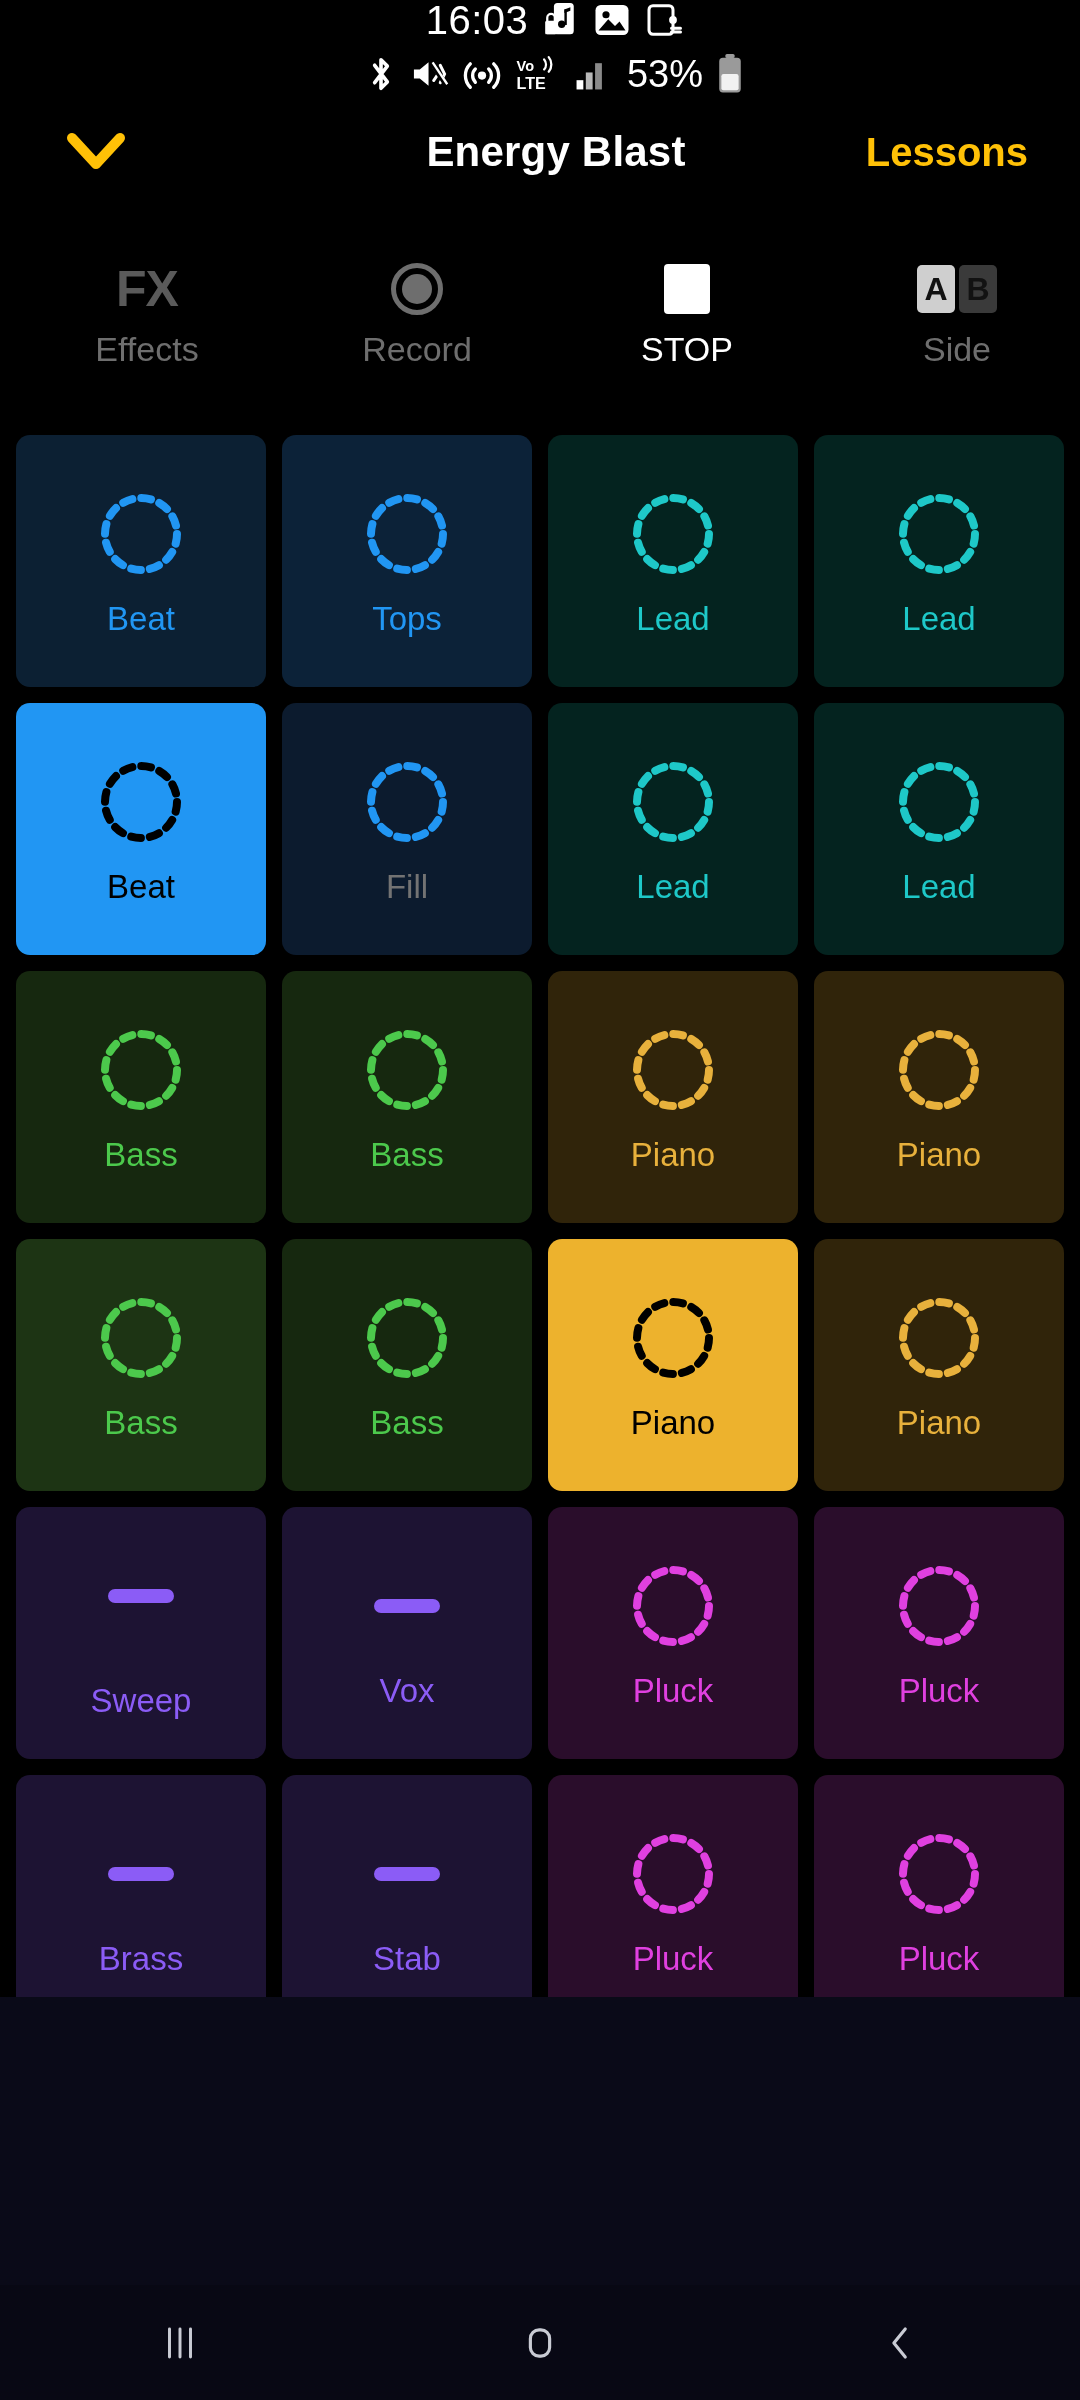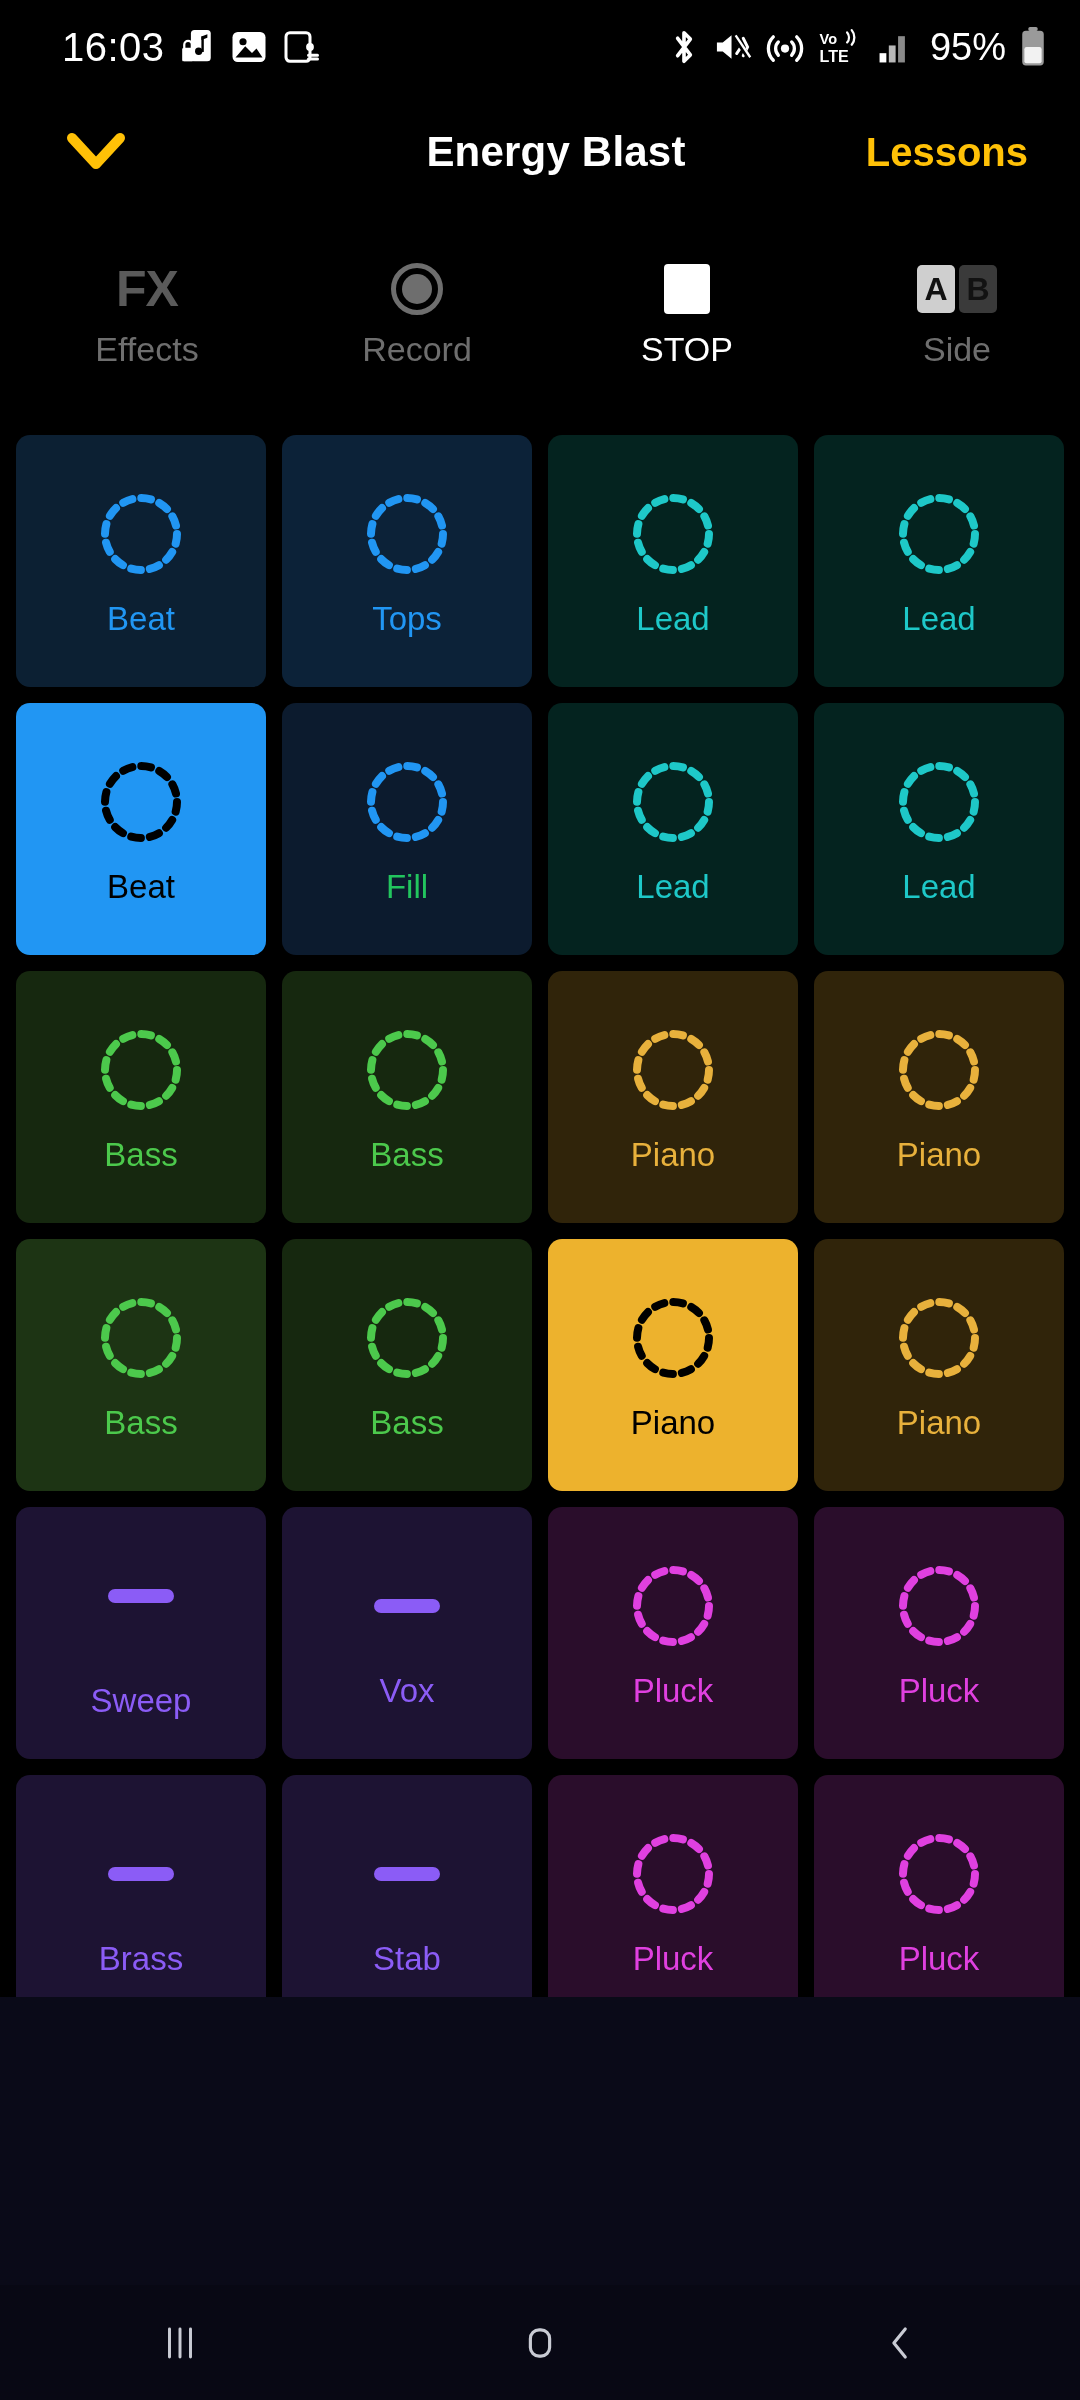--- a/index.html
+++ b/index.html
@@ -9,20 +9,21 @@
     font-family:"Liberation Sans", sans-serif;
     overflow:hidden;
   }
 
   
   .statusbar {
     position:absolute; top:0; left:0; width:1080px; height:94px;
     display:flex; align-items:center; justify-content:space-between;
     padding:0 34px 0 62px;
     background:#000;
+    flex-direction:column;
   }
   .sb-left { display:flex; align-items:center; gap:16px; }
   .sb-time {
     color:#fff; font-size:40px; font-weight:400; letter-spacing:0.5px;
     line-height:1;
   }
   .sb-right { display:flex; align-items:center; gap:14px; }
   .sb-batt-pct {
     color:#fff; font-size:38px; font-weight:400; line-height:1;
     margin-left:4px;
@@ -201,21 +202,21 @@
         <text x="1" y="21.5" font-family="Liberation Sans, sans-serif" font-size="10.5" font-weight="bold" fill="#fff">LTE</text>
       </svg>
     </span>
     <span>
       <svg class="icon-svg" width="34" height="34" viewBox="0 0 22 22">
         <rect x="1" y="15" width="4.4" height="6" fill="#fff"></rect>
         <rect x="7" y="10" width="4.4" height="11" fill="#b8b8b8"></rect>
         <rect x="13" y="4" width="4.4" height="17" fill="#8a8a8a"></rect>
       </svg>
     </span>
-    <span class="sb-batt-pct">95%</span>
+    <span class="sb-batt-pct">53%</span>
     <span>
       <svg class="icon-svg" width="26" height="40" viewBox="0 0 16 26">
         <rect x="5" y="0" width="6" height="2.6" rx="1" fill="#9a9a9a"></rect>
         <rect x="1" y="2.4" width="14" height="22.6" rx="2.4" fill="#9a9a9a"></rect>
         <rect x="2.4" y="13" width="11.2" height="10.6" rx="1.4" fill="#f2f2f2"></rect>
       </svg>
     </span>
   </div>
 </div>
 
@@ -305,21 +306,21 @@
         </svg>
       </div>
       <div class="pad-label" style="color: rgb(0, 0, 0);">Beat</div>
     </div>
     <div class="pad" style="background: rgb(12, 27, 46);">
       <div class="pad-icon">
         <svg width="92" height="92" viewBox="0 0 92 92">
           <circle cx="46" cy="46" r="36" fill="none" stroke="#2196F3" stroke-width="8" stroke-linecap="round" stroke-dasharray="9.80 9.05"></circle>
         </svg>
       </div>
-      <div class="pad-label" style="color: #22c55e;">Fill</div>
+      <div class="pad-label" style="color: #737373;">Fill</div>
     </div>
     <div class="pad" style="background: rgb(4, 35, 31);">
       <div class="pad-icon">
         <svg width="92" height="92" viewBox="0 0 92 92">
           <circle cx="46" cy="46" r="36" fill="none" stroke="#1ec8c8" stroke-width="8" stroke-linecap="round" stroke-dasharray="9.80 9.05"></circle>
         </svg>
       </div>
       <div class="pad-label" style="color: rgb(30, 200, 200);">Lead</div>
     </div>
     <div class="pad" style="background: rgb(4, 35, 31);">

